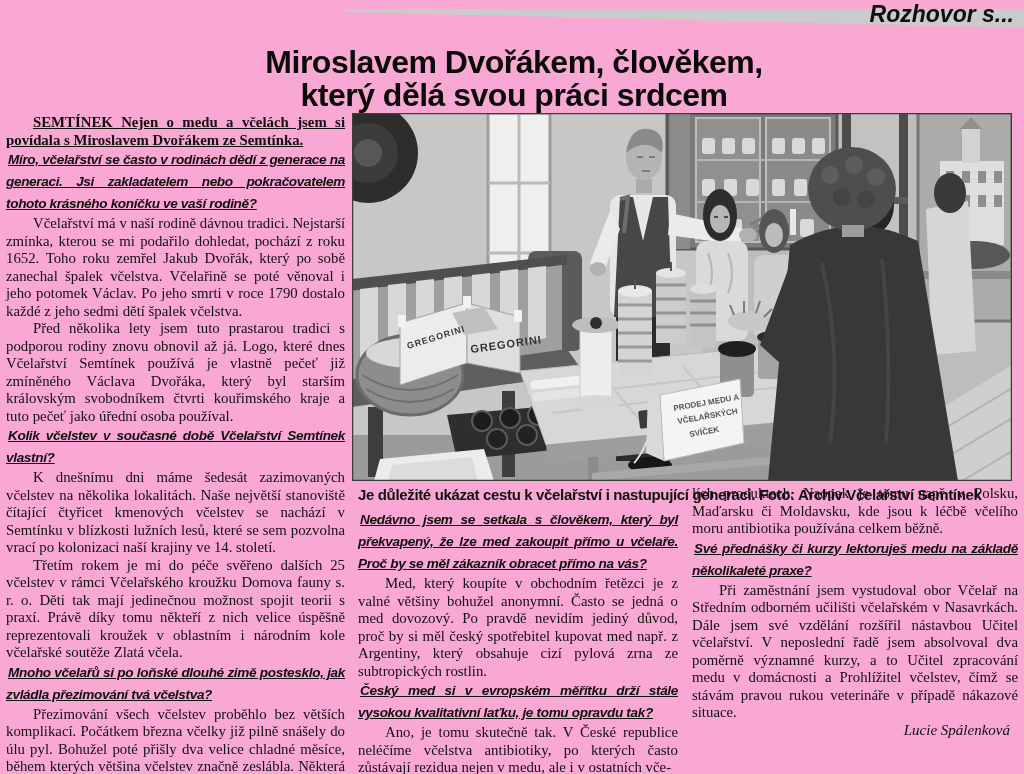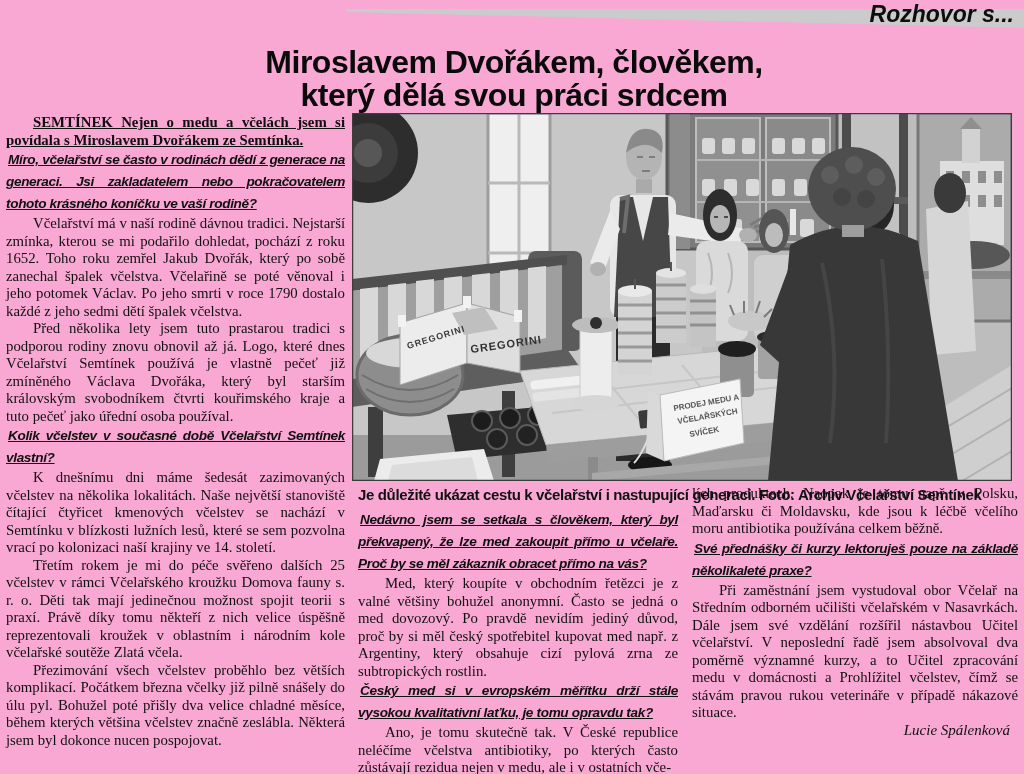--- a/index.html
+++ b/index.html
@@ -46,20 +46,21 @@
   </h1>
 
   <div class="col col-left">
     <p class="p-intro">SEMTÍNEK Nejen o medu a včelách jsem si povídala s Miroslavem Dvořákem ze Semtínka.</p>
     <p class="p-q">Míro, včelařství se často v rodinách dědí z generace na generaci. Jsi zakladatelem nebo pokračovatelem tohoto krásného koníčku ve vaší rodině?</p>
     <p class="p-a">Včelařství má v naší rodině dávnou tradici. Nejstarší zmínka, kterou se mi podařilo dohledat, pochází z roku 1652. Toho roku zemřel Jakub Dvořák, který po sobě zanechal špalek včelstva. Včelařině se poté věnoval i jeho potomek Václav. Po jeho smrti v roce 1790 dostalo každé z jeho sedmi dětí špalek včelstva.</p>
     <p class="p-a">Před několika lety jsem tuto prastarou tradici s podporou rodiny znovu obnovil až já. Logo, které dnes Včelařství Semtínek používá je vlastně pečeť již zmíněného Václava Dvořáka, který byl starším královským svobodníkem čtvrti kouřimského kraje a tuto pečeť jako úřední osoba používal.</p>
     <p class="p-q">Kolik včelstev v současné době Včelařství Semtínek vlastní?</p>
     <p class="p-a">K dnešnímu dni máme šedesát zazimovaných včelstev na několika lokalitách. Naše největší stanoviště čítající čtyřicet kmenových včelstev se nachází v Semtínku v blízkosti lužních lesů, které se sem pozvolna vrací po kolonizaci naší krajiny ve 14. století.</p>
     <p class="p-a">Třetím rokem je mi do péče svěřeno dalších 25 včelstev v rámci Včelařského kroužku Domova fauny s. r. o. Děti tak mají jedinečnou možnost spojit teorii s praxí. Právě díky tomu někteří z nich velice úspěšně reprezentovali kroužek v oblastním i národním kole včelařské soutěže Zlatá včela.</p>
+    <p class="p-q">Mnoho včelařů si po loňské dlouhé zimě postesklo, jak zvládla přezimování tvá včelstva?</p>
     <p class="p-a">Přezimování všech včelstev proběhlo bez větších komplikací. Počátkem března včelky již pilně snášely do úlu pyl. Bohužel poté přišly dva velice chladné měsíce, během kterých většina včelstev značně zeslábla. Některá jsem byl dokonce nucen pospojovat.</p>
   </div>
 
   <svg class="photo" viewBox="0 0 660 368" preserveAspectRatio="none" xmlns="http://www.w3.org/2000/svg">
 
     <rect x="0" y="0" width="660" height="368" fill="#bdbdbd"></rect>
     <rect x="0" y="0" width="350" height="368" fill="#c7c7c7"></rect>
 
     <g>
       <rect x="0" y="322" width="660" height="46" fill="#9b9b9b"></rect>
@@ -302,18 +303,18 @@
 
   <div class="col col-mid">
     <p class="p-q">Nedávno jsem se setkala s člověkem, který byl překvapený, že lze med zakoupit přímo u včelaře. Proč by se měl zákazník obracet přímo na vás?</p>
     <p class="p-a">Med, který koupíte v obchodním řetězci je z valné většiny bohužel anonymní. Často se jedná o med dovozový. Po pravdě nevidím jediný důvod, proč by si měl český spotřebitel kupovat med např. z Argentiny, který obsahuje cizí pylová zrna ze subtropických rostlin.</p>
     <p class="p-q">Český med si v evropském měřítku drží stále vysokou kvalitativní laťku, je tomu opravdu tak?</p>
     <p class="p-a">Ano, je tomu skutečně tak. V České republice neléčíme včelstva antibiotiky, po kterých často zůstávají rezidua nejen v medu, ale i v ostatních vče-</p>
   </div>
 
   <div class="col col-right">
     <p class="p-a p-noindent">lích produktech. Naopak je tomu např. v Polsku, Maďarsku či Moldavsku, kde jsou k léčbě včelího moru antibiotika používána celkem běžně.</p>
-    <p class="p-q">Své přednášky či kurzy lektoruješ pouze na základě několikaleté praxe?</p>
+    <p class="p-q">Své přednášky či kurzy lektoruješ medu na základě několikaleté praxe?</p>
     <p class="p-a">Při zaměstnání jsem vystudoval obor Včelař na Středním odborném učilišti včelařském v Nasavrkách. Dále jsem své vzdělání rozšířil nástavbou Učitel včelařství. V neposlední řadě jsem absolvoval dva poměrně významné kurzy, a to Učitel zpracování medu v domácnosti a Prohlížitel včelstev, čímž se stávám pravou rukou veterináře v případě nákazové situace.</p>
     <p class="byline">Lucie Spálenková</p>
   </div>
 
 </div>
 
 </body></html>

